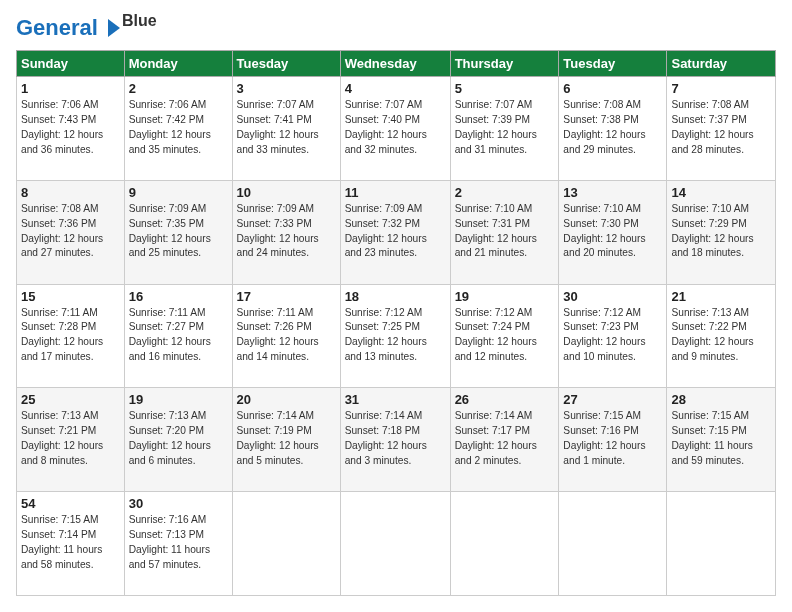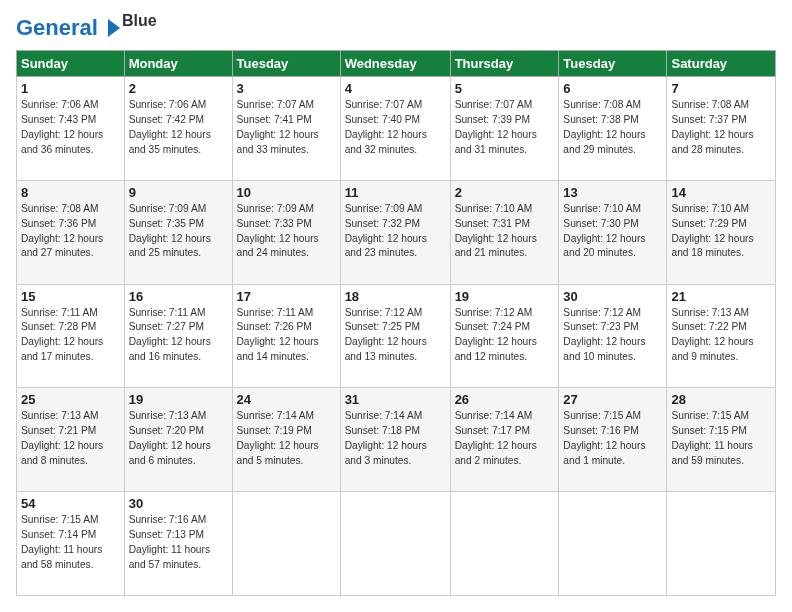--- a/index.html
+++ b/index.html
@@ -218,21 +218,21 @@
         <tr>
           <td>
             <span class="day-num">25</span>
         <div class="day-info">Sunrise: 7:13 AM<br>Sunset: 7:21 PM<br>Daylight: 12 hours and 8 minutes.</div>
           </td>
           <td>
             <span class="day-num">19</span>
         <div class="day-info">Sunrise: 7:13 AM<br>Sunset: 7:20 PM<br>Daylight: 12 hours and 6 minutes.</div>
           </td>
           <td>
-            <span class="day-num">24</span>
+            <span class="day-num">20</span>
         <div class="day-info">Sunrise: 7:14 AM<br>Sunset: 7:19 PM<br>Daylight: 12 hours and 5 minutes.</div>
           </td>
           <td>
             <span class="day-num">31</span>
         <div class="day-info">Sunrise: 7:14 AM<br>Sunset: 7:18 PM<br>Daylight: 12 hours and 3 minutes.</div>
           </td>
           <td>
             <span class="day-num">26</span>
         <div class="day-info">Sunrise: 7:14 AM<br>Sunset: 7:17 PM<br>Daylight: 12 hours and 2 minutes.</div>
           </td>

